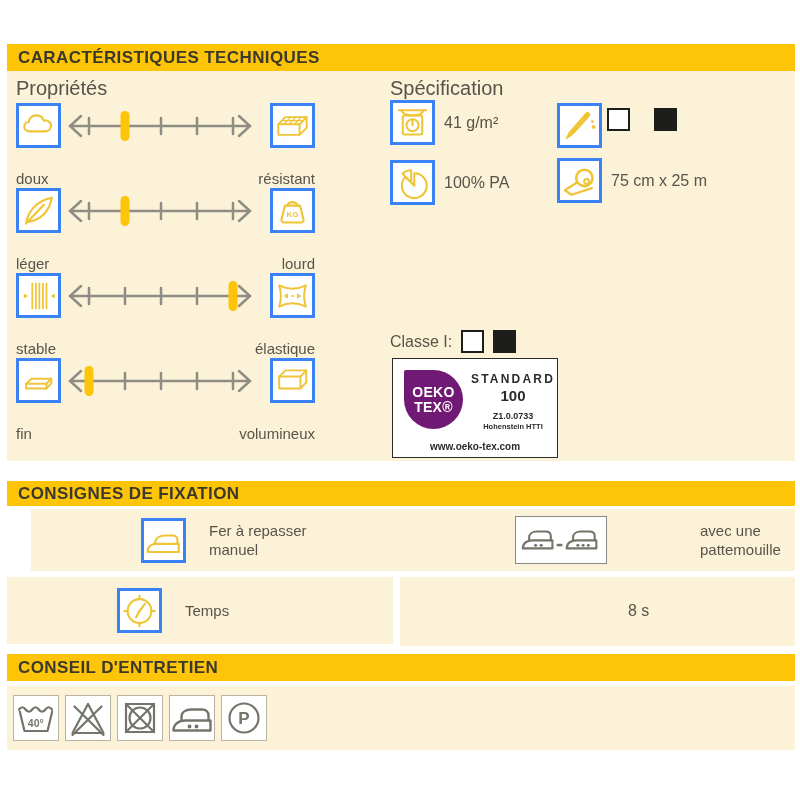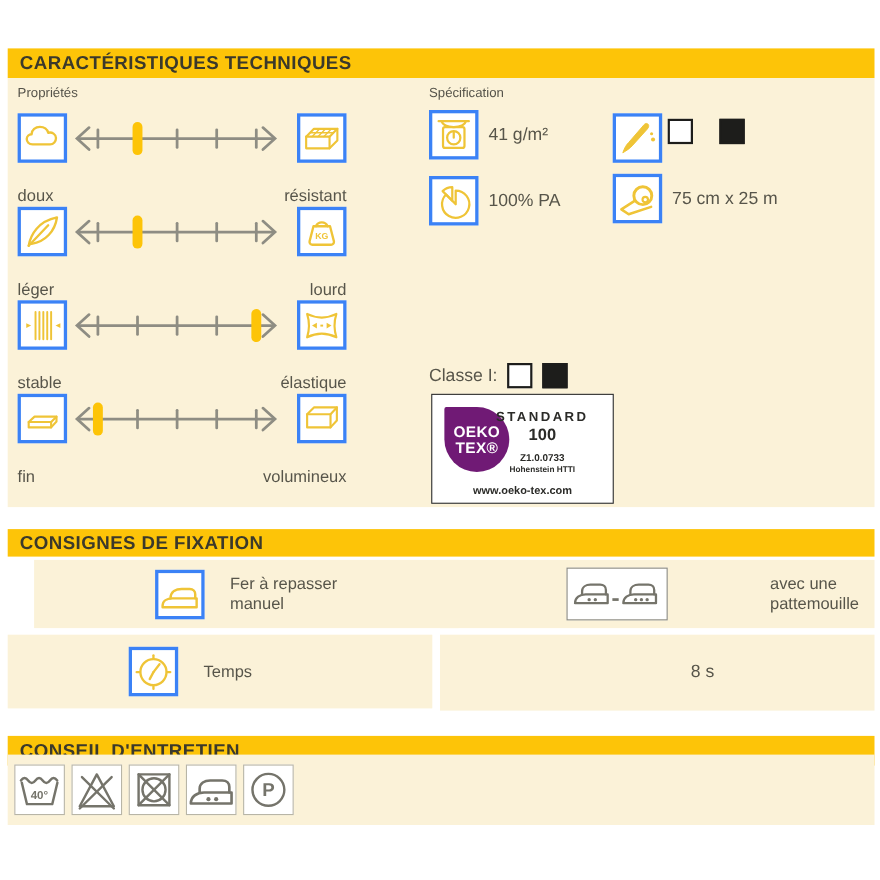--- a/index.html
+++ b/index.html
@@ -1,34 +1,34 @@
 <!DOCTYPE html>
 <html><head>
 <meta charset="utf-8">
 <style>
   html,body{margin:0;padding:0;background:#ffffff;}
   .page{position:relative;width:800px;height:800px;background:#ffffff;font-family:"Liberation Sans",sans-serif;overflow:hidden;}
   .bar{position:absolute;left:7px;width:788px;background:#FDC408;color:#3B392B;
        font-size:17px;font-weight:700;letter-spacing:.4px;box-sizing:border-box;padding-left:11px;}
   .cream{position:absolute;left:7px;width:788px;background:#FBF2D8;}
   .cell{position:absolute;background:#FBF2D8;}
-  .col-title{position:absolute;font-size:12px;color:#55534A;}
+  .col-title{position:absolute;font-size:20px;color:#55534A;}
   .icon-box{position:absolute;width:45px;height:45px;background:#fff;border:3px solid #3b82f6;
             box-sizing:border-box;display:flex;align-items:center;justify-content:center;}
   .lbl{position:absolute;font-size:15px;color:#57554A;white-space:nowrap;margin-top:20px;}
   .val{position:absolute;font-size:16px;color:#57554A;height:45px;line-height:45px;white-space:nowrap;}
   .scale-svg{position:absolute;}
   .swatch{width:23px;height:23px;border:2px solid #1D1D1B;box-sizing:border-box;display:inline-block;}
   .sw-abs{position:absolute;}
   .classe{position:absolute;display:flex;align-items:center;gap:9px;font-size:16px;color:#57554A;}
   .oeko-box{position:absolute;width:166px;height:100px;background:#fff;border:1.5px solid #2B2B28;box-sizing:border-box;}
   .droplet{position:absolute;left:11px;top:11px;width:59px;height:59px;background:#701a75;
            border-radius:2px 55% 55% 55%;color:#fff;display:flex;flex-direction:column;
            align-items:center;justify-content:center;font-weight:700;font-size:14px;line-height:15px;letter-spacing:.3px;}
-  .oeko-right{position:absolute;left:56px;top:13px;width:88px;text-align:center;color:#2B2B28;}
+  .oeko-right{position:absolute;left:76px;top:13px;width:88px;text-align:center;color:#2B2B28;}
   .oeko-standard{font-size:12px;font-weight:700;letter-spacing:2.2px;}
   .oeko-number{font-size:15px;font-weight:700;margin-top:1px;}
   .oeko-cert{font-size:9px;font-weight:700;margin-top:7px;}
   .oeko-inst{font-size:7.5px;font-weight:700;margin-top:1px;}
   .oeko-url{position:absolute;left:0;bottom:5px;width:100%;text-align:center;font-size:10px;font-weight:700;color:#2B2B28;}
   .fix-text{position:absolute;font-size:15px;color:#57554A;line-height:19px;}
   .wide-box{position:absolute;width:92px;height:48px;background:#fff;border:1.5px solid #8A897F;
             box-sizing:border-box;display:flex;align-items:center;justify-content:center;}
   .care-box{position:absolute;width:46px;height:46px;background:#fff;border:1px solid #B8B5A6;
             box-sizing:border-box;display:flex;align-items:center;justify-content:center;}
@@ -290,21 +290,21 @@
         <path d="M23 23 L29.5 14.5"></path>
           <path d="M23 23 L19 30.5"></path>
       </svg>
     </div>
     <div class="fix-text" style="left:178px;top:0;height:67px;line-height:67px;">Temps</div>
   </div>
   <div class="cell" style="left:400px;top:577px;width:395px;height:69px;">
     <div class="fix-text" style="left:228px;top:0;height:67px;line-height:67px;font-size:16px;">8 s</div>
   </div>
 
-  <div class="bar" style="top:654px;height:27px;line-height:27px;margin-top:15px;">
+  <div class="bar" style="top:654px;height:27px;line-height:27px;">
     <span>CONSEIL D'ENTRETIEN</span>
   </div>
 
   <div class="cream" style="top:686px;height:64px;">
     <div class="care-box" style="left:6px;top:9px;">
       <svg width="44" height="44" viewBox="0 0 44 44" stroke="#75746B" stroke-width="2.2" fill="none" stroke-linecap="round" stroke-linejoin="round">
         <path d="M5 13.5 q3.3 -4.5 6.6 0 q3.3 4.5 6.6 0 q3.3 -4.5 6.6 0 q3.3 4.5 6.6 0 q3.3 -4.5 6.6 0"></path>
         <path d="M5.8 15.5 L10.5 35 L33.5 35 L38.2 15.5"></path>
         <text x="21.8" y="30.5" font-size="10.5" font-weight="bold" text-anchor="middle" fill="#75746B" stroke="none">40°</text>
       </svg>

